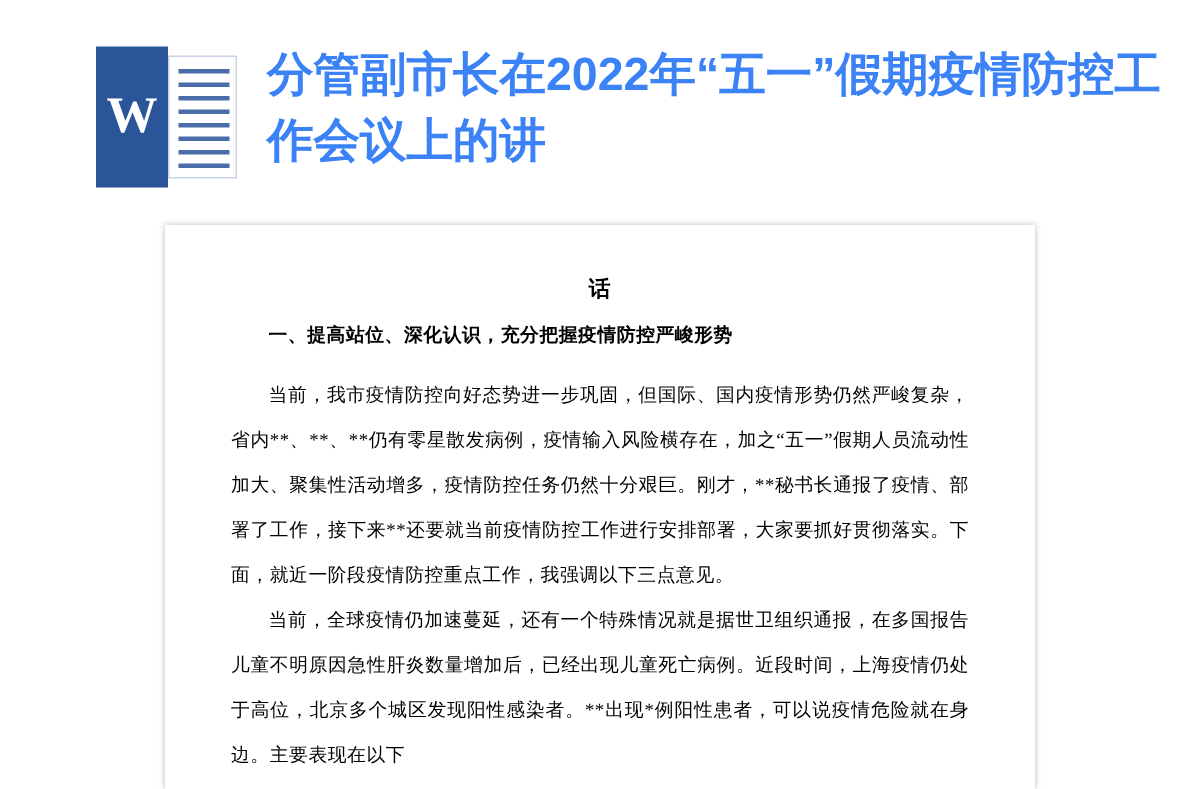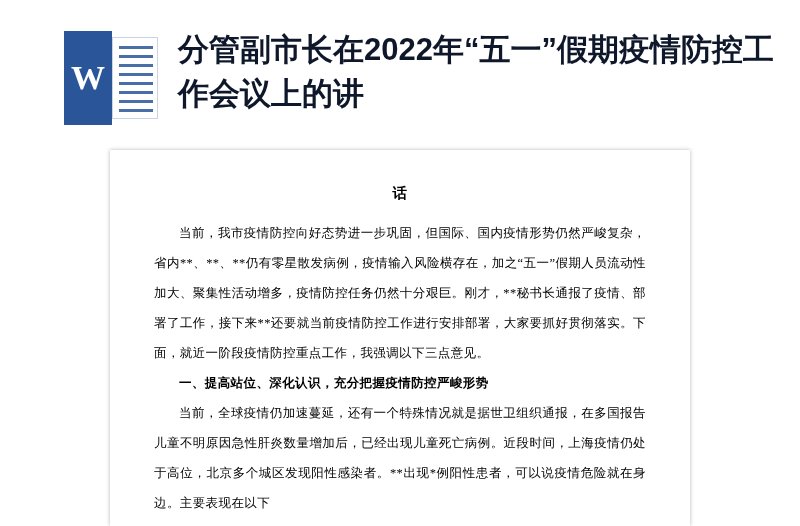--- a/index.html
+++ b/index.html
@@ -75,21 +75,21 @@
     height: 3px;
     background: #2a5699;
     opacity: 0.85;
   }
 
   .doc-title {
     position: absolute;
     left: 178px;
     top: 28px;
     width: 600px;
-    color: #0f172a;
+    color: #3b82f6;
     font-size: 31px;
     font-weight: bold;
     line-height: 44px;
     letter-spacing: 0px;
     font-family: "Liberation Sans", sans-serif;
     white-space: pre-wrap;
   }
 
   
   .paper {
@@ -160,19 +160,19 @@
     </div>
 
     <div class="doc-title">分管副市长在2022年“五一”假期疫情防控工作会议上的讲</div>
   </div>
 
   <div class="paper">
     <div class="paper-inner">
       <div class="paper-title">
         <span class="line2">话</span>
       </div>
+      <p class="para heading">一、提高站位、深化认识，充分把握疫情防控严峻形势</p>
       <p class="para first">当前，我市疫情防控向好态势进一步巩固，但国际、国内疫情形势仍然严峻复杂，省内**、**、**仍有零星散发病例，疫情输入风险横存在，加之“五一”假期人员流动性加大、聚集性活动增多，疫情防控任务仍然十分艰巨。刚才，**秘书长通报了疫情、部署了工作，接下来**还要就当前疫情防控工作进行安排部署，大家要抓好贯彻落实。下面，就近一阶段疫情防控重点工作，我强调以下三点意见。</p>
-      <p class="para heading">一、提高站位、深化认识，充分把握疫情防控严峻形势</p>
       <p class="para">当前，全球疫情仍加速蔓延，还有一个特殊情况就是据世卫组织通报，在多国报告儿童不明原因急性肝炎数量增加后，已经出现儿童死亡病例。近段时间，上海疫情仍处于高位，北京多个城区发现阳性感染者。**出现*例阳性患者，可以说疫情危险就在身边。主要表现在以下</p>
     </div>
   </div>
 
 </div>
 
 </body></html>

